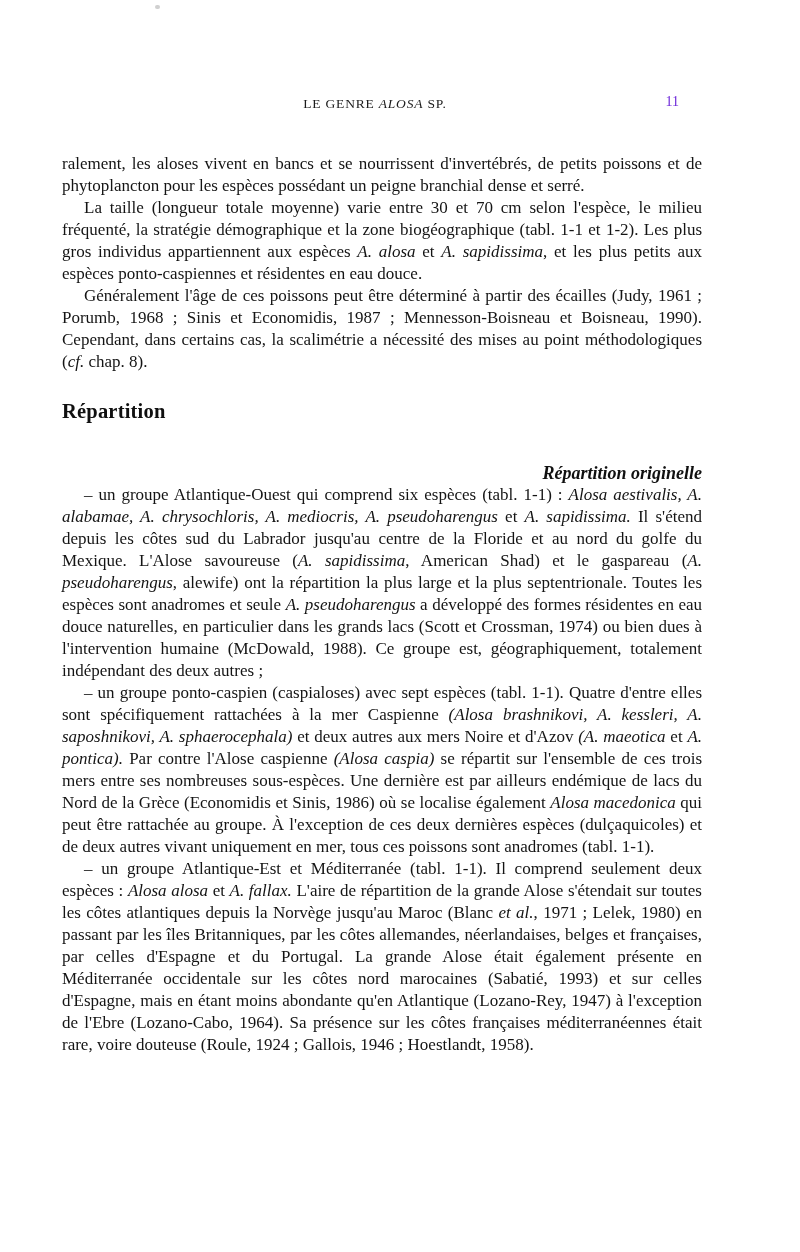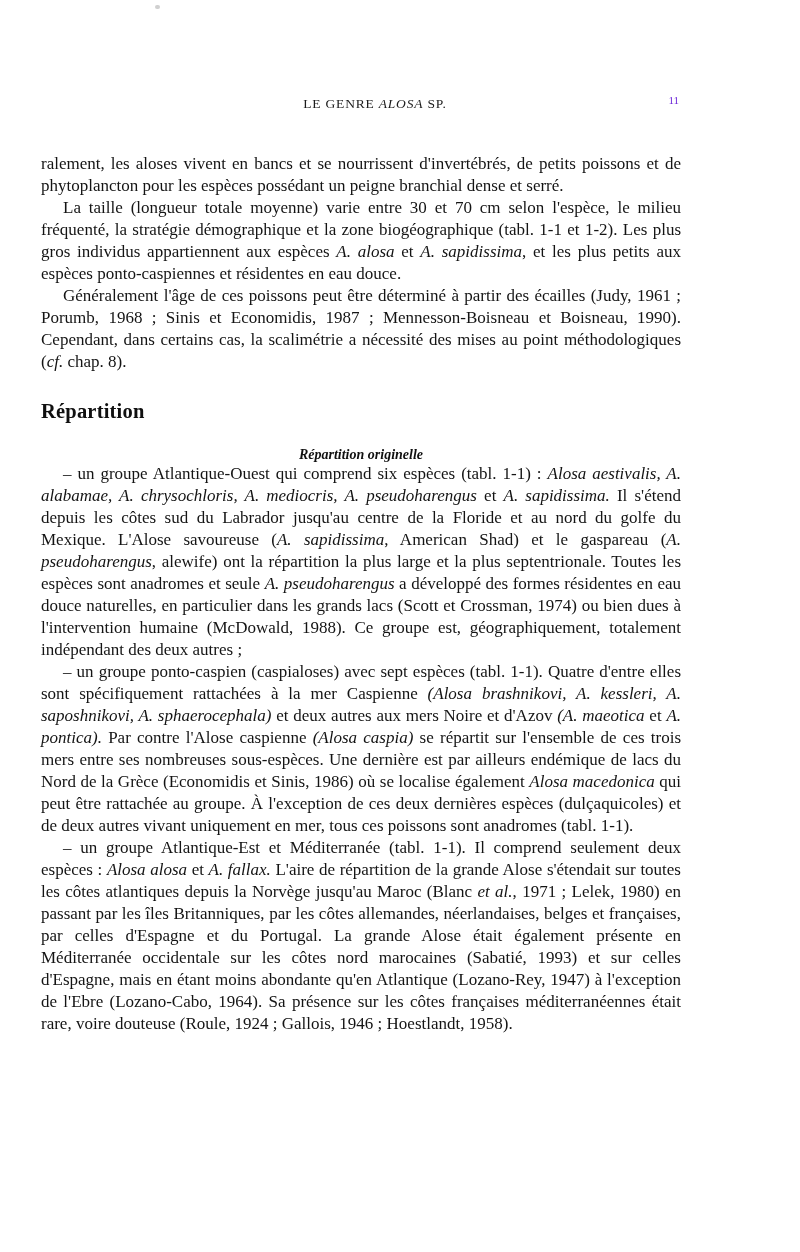--- a/index.html
+++ b/index.html
@@ -34,27 +34,27 @@
     text-align: center;
     font-size: 13.5px;
     letter-spacing: 0.8px;
     color: #1b1b1b;
     white-space: nowrap;
   }
   .folio {
     position: absolute;
     top: 94px;
     right: 85px;
-    font-size: 11px;
+    font-size: 14px;
     color: #6d28d9;
   }
   .body-column {
     position: absolute;
     top: 153px;
-    left: 41px;
+    left: 62px;
     width: 640px;
     font-size: 17px;
     line-height: 22px;
     text-align: justify;
     color: #141414;
   }
   .para {
     margin: 0;
     text-indent: 22px;
   }
@@ -72,25 +72,25 @@
     letter-spacing: 0.2px;
     color: #101010;
     margin: 26px 0 0 0;
     text-align: left;
     text-indent: 0;
   }
   .subsection-heading {
     font-family: "Liberation Serif", serif;
     font-style: italic;
     font-weight: bold;
-    font-size: 14px;
+    font-size: 18px;
     line-height: 1.2;
     color: #101010;
-    margin: 23px 0 0 0;
-    text-align: center;
+    margin: 39px 0 0 0;
+    text-align: right;
     text-indent: 0;
   }
   .first-after-heading {
     margin-top: 21px;
   }
 </style>
 </head>
 <body>
 
 <div class="page">

